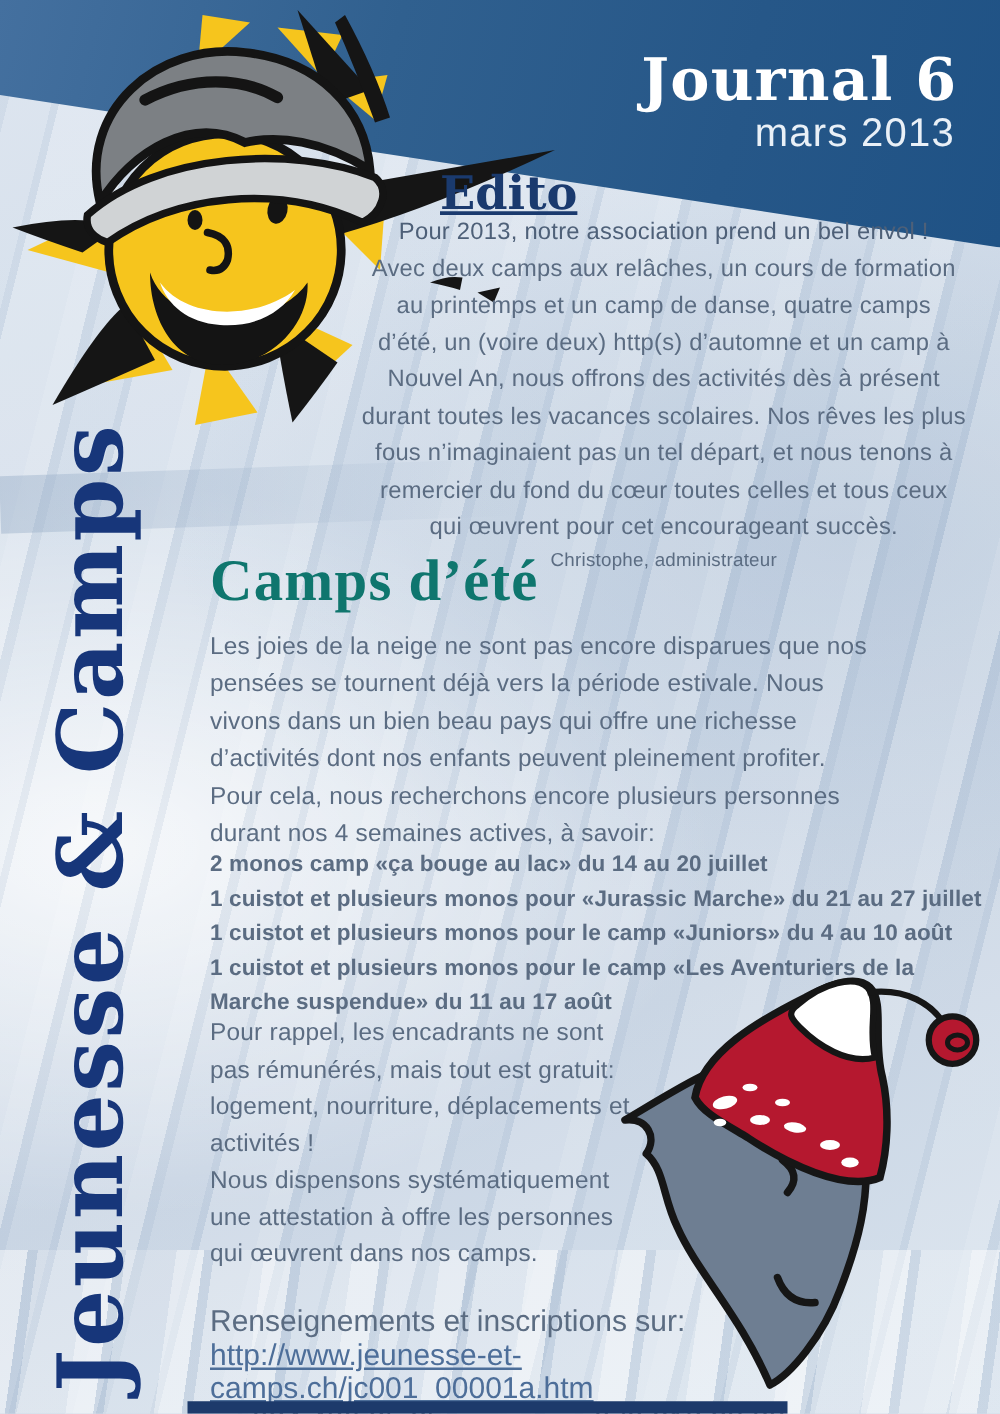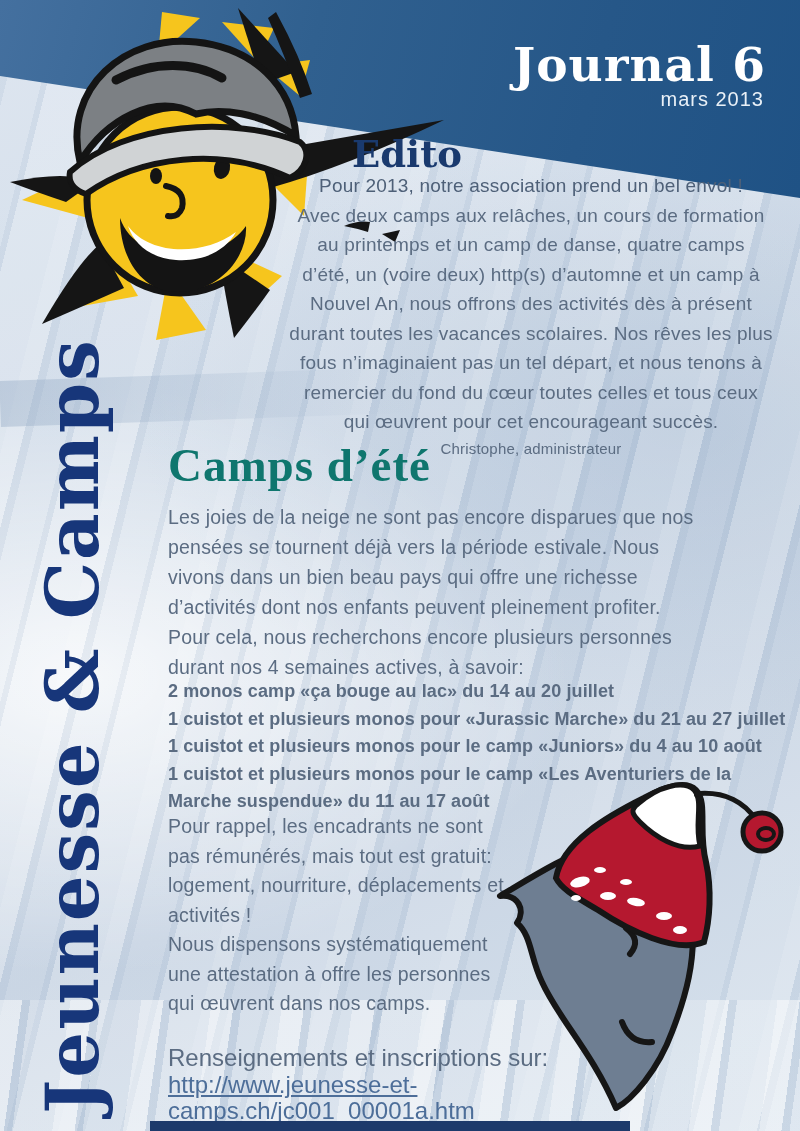--- a/index.html
+++ b/index.html
@@ -20,31 +20,31 @@
     transform:rotate(-2deg);}
   .snow-band2{position:absolute;left:0;top:1000px;width:800px;height:131px;opacity:.7;
     background:repeating-linear-gradient(98deg, rgba(255,255,255,.7) 0 22px, rgba(160,180,204,.35) 22px 30px, rgba(255,255,255,.3) 30px 70px);}
 
   
   .header-band{position:absolute;left:0;top:0;width:800px;height:200px;
     clip-path:polygon(0 0,100% 0,100% 198px,0 76px);
     background:linear-gradient(105deg,#44709f 0%,#30608f 38%,#265788 72%,#1f5285 100%);}
   .journal-title{position:absolute;top:37px;right:34px;color:#ffffff;
     font-family:"DejaVu Serif","Liberation Serif",serif;font-weight:700;font-size:47px;letter-spacing:1px;}
-  .journal-date{position:absolute;top:88px;right:36px;color:#e9f0f7;font-size:20px;letter-spacing:1px;font-weight:400;}
+  .journal-date{position:absolute;top:88px;right:36px;color:#e9f0f7;font-size:32px;letter-spacing:1px;font-weight:400;}
 
   
   .vertical-title{position:absolute;left:72px;top:726px;transform:translate(-50%,-50%) rotate(-90deg);
     white-space:nowrap;color:#17367a;font-family:"DejaVu Serif","Liberation Serif",serif;
     font-weight:700;font-size:72px;letter-spacing:2px;}
 
   
   .txt{color:#5b6c82;}
   .edito-heading{position:absolute;left:352px;top:132px;color:#1a3a6e;
-    font-family:"DejaVu Serif","Liberation Serif",serif;font-weight:700;font-size:37px;}
+    font-family:"DejaVu Serif","Liberation Serif",serif;font-weight:700;font-size:37px;text-decoration:underline;}
   .edito-body{position:absolute;left:278px;top:171px;width:506px;text-align:center;
     font-size:19px;line-height:29.5px;letter-spacing:.2px;}
   .edito-body .l0{color:#4e6078;}
   .edito-sig{font-size:15px;line-height:24px;}
 
   .camps-heading{position:absolute;left:168px;top:438px;color:#0f766e;
     font-family:Liberation Serif, serif;font-weight:700;font-size:47px;letter-spacing:1px;}
   .camps-intro{position:absolute;left:168px;top:502px;width:618px;
     font-size:19.5px;line-height:30px;letter-spacing:.2px;}
   .camps-positions{position:absolute;left:168px;top:678px;width:626px;

